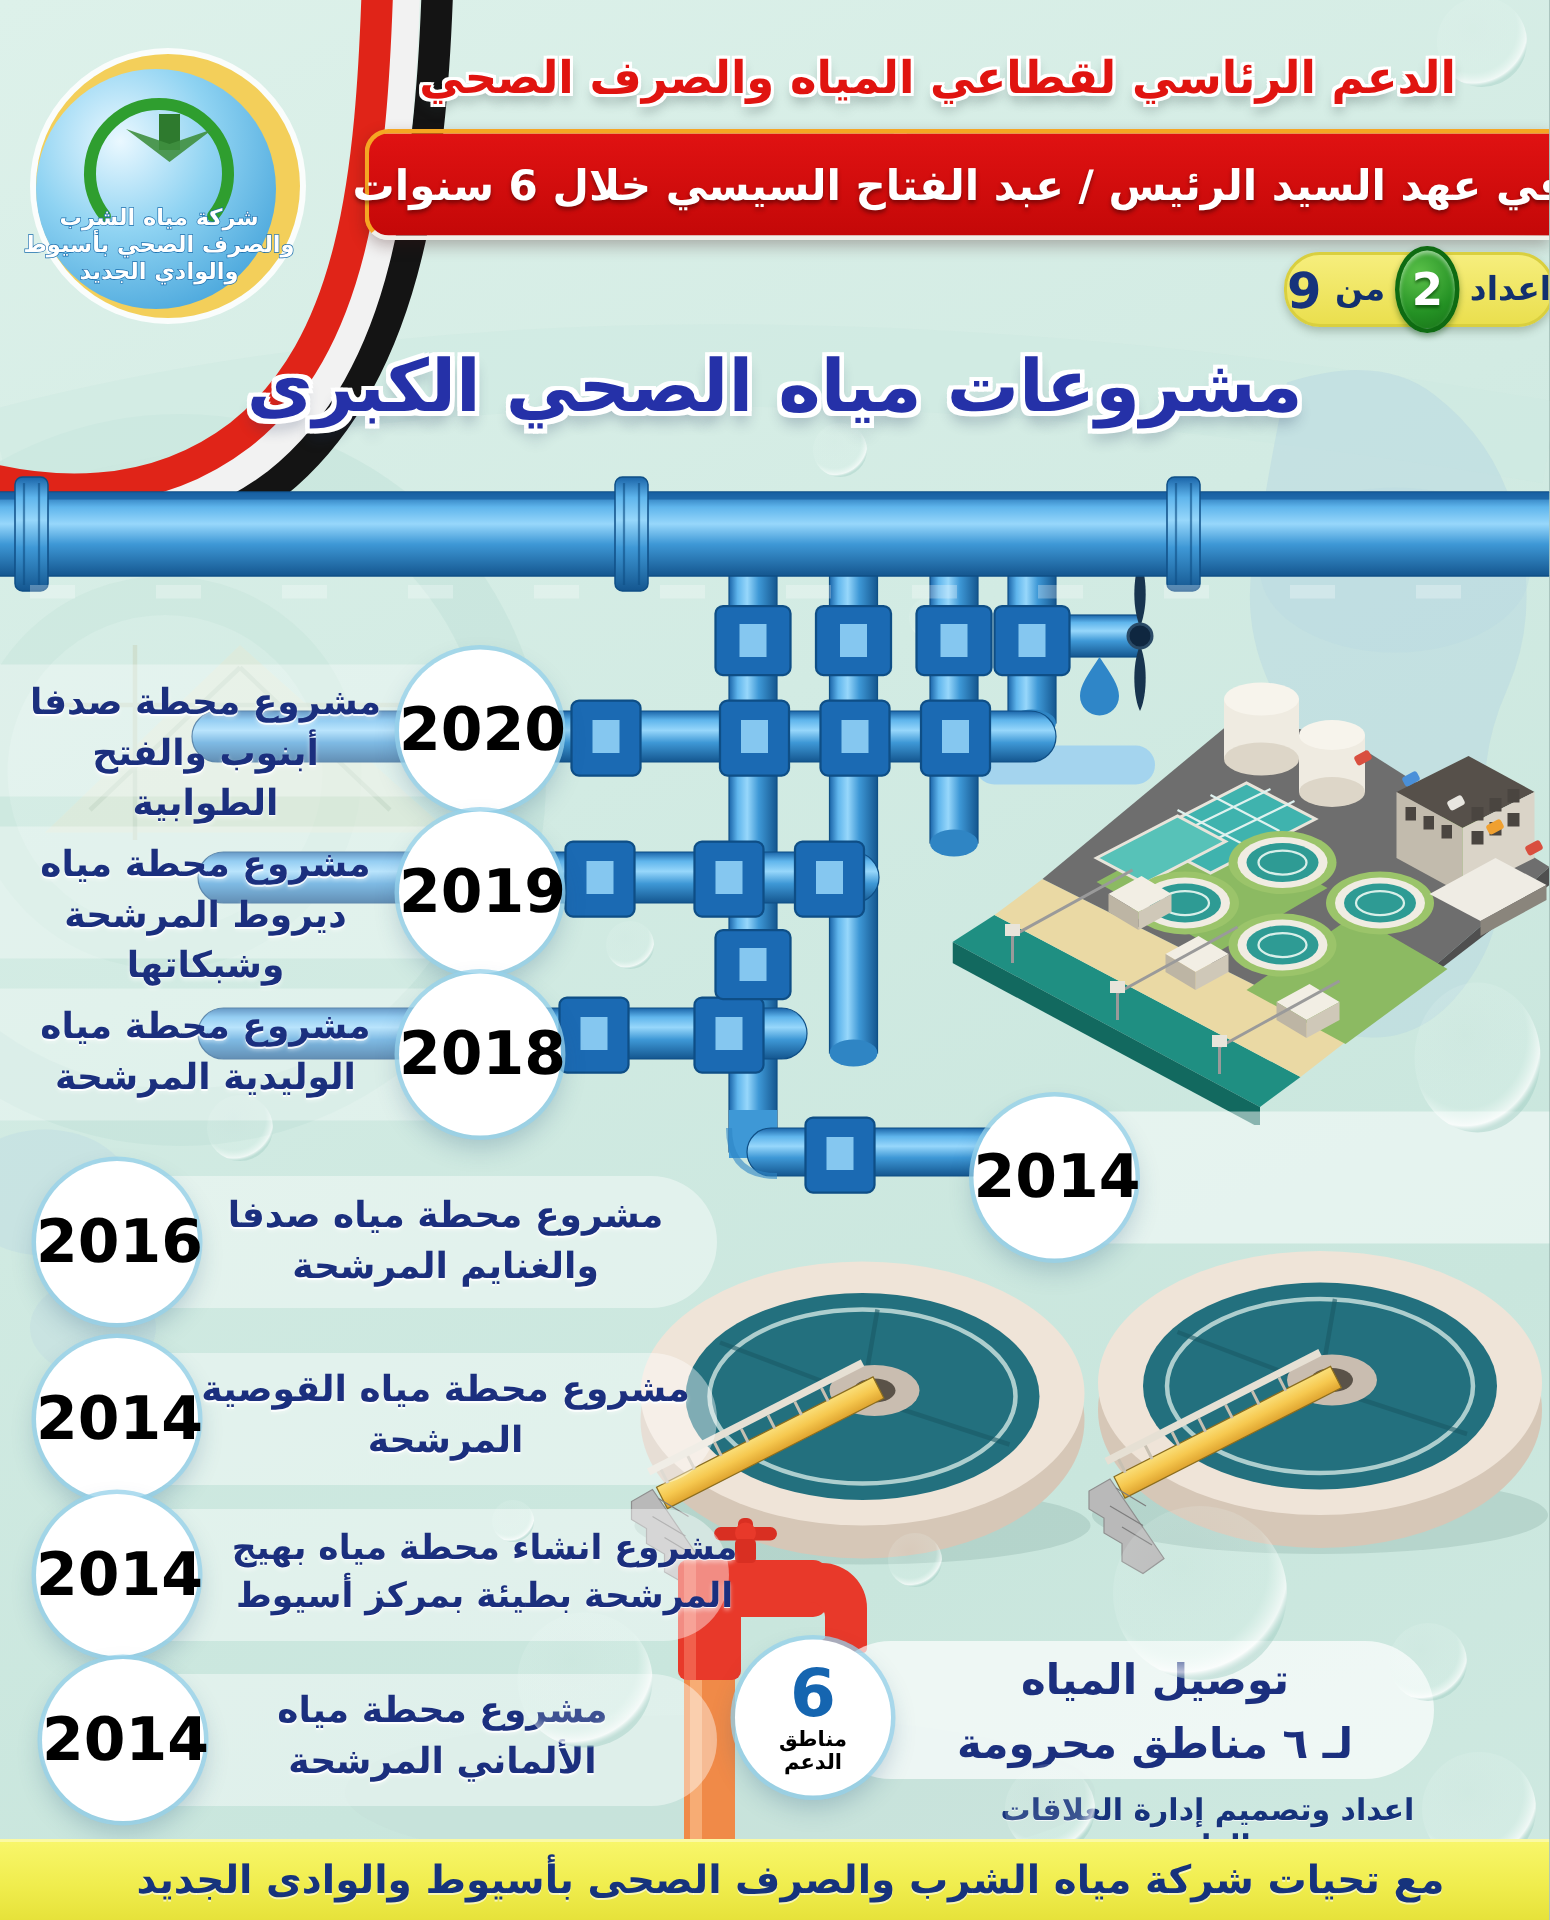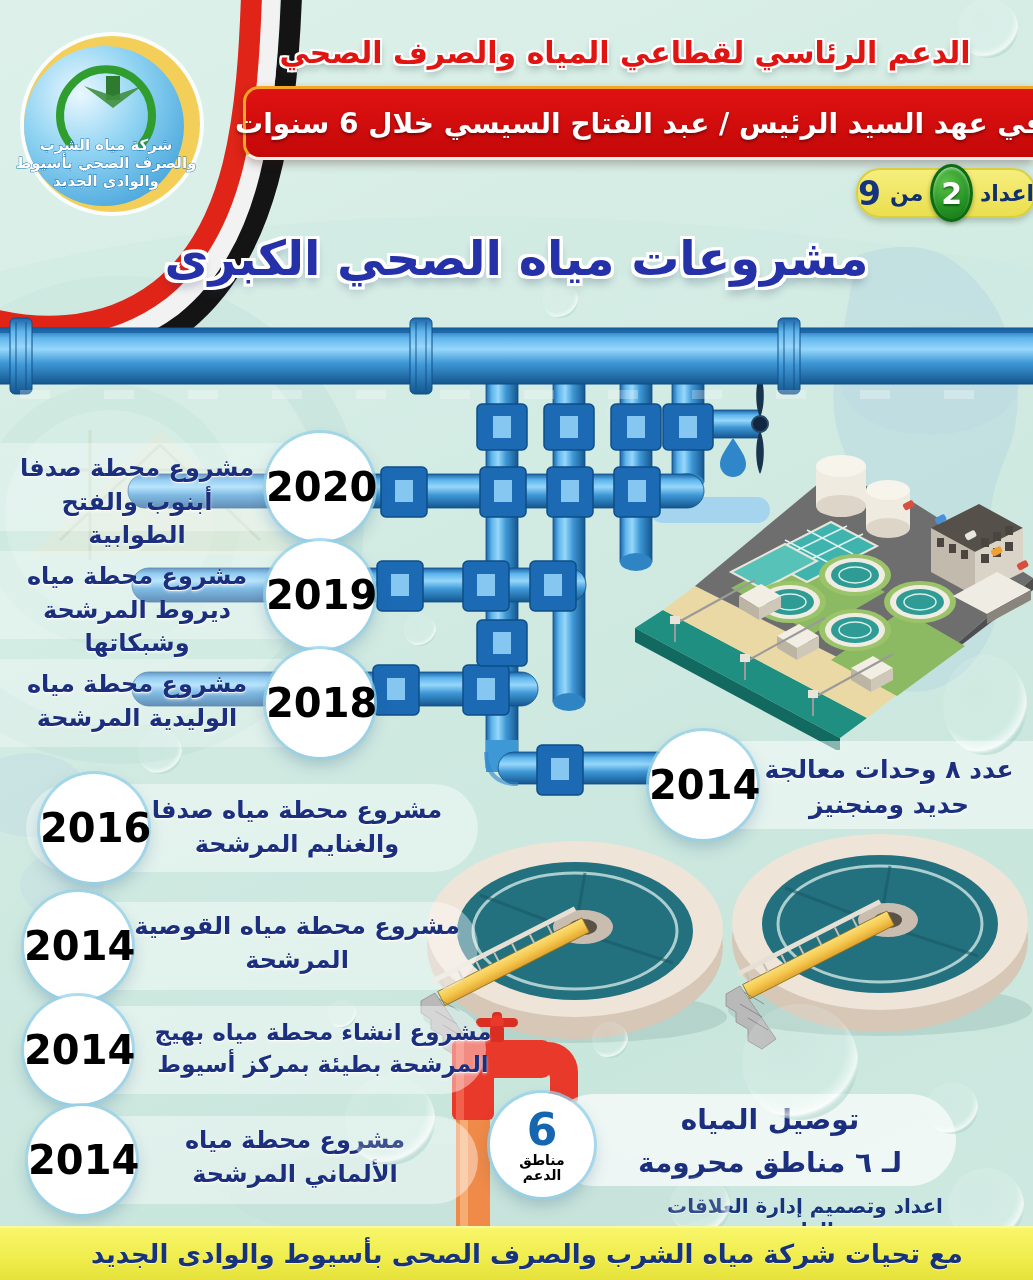--- a/index.html
+++ b/index.html
@@ -470,37 +470,36 @@
     </div>
   <div class="yc" style="left:266px;top:541px;">
       <span>2019</span>
     </div>
   <div class="yc" style="left:266px;top:649px;">
       <span>2018</span>
     </div>
   <div class="yc" style="left:649px;top:731px;">
       <span>2014</span>
     </div>
-  <div class="yc" style="left:24px;top:774px;margin-left:16px;">
+  <div class="yc" style="left:24px;top:774px;">
       <span>2016</span>
     </div>
   <div class="yc" style="left:24px;top:892px;">
       <span>2014</span>
     </div>
   <div class="yc" style="left:24px;top:996px;">
       <span>2014</span>
     </div>
   <div class="yc" style="left:28px;top:1106px;">
       <span>2014</span>
     </div>
 
   <div class="pl" style="left:10px;top:452px;width:254px;">مشروع محطة صدفا أبنوب والفتح الطوابية</div>
   <div class="pl" style="left:10px;top:668px;width:254px;">مشروع محطة مياه الوليدية المرشحة</div>
   <div class="pl" style="left:10px;top:560px;width:254px;">مشروع محطة مياه ديروط المرشحة وشبكاتها</div>
-  <div class="pl" style="left:752px;top:752px;width:274px;font-size:25px;">عدد ٨ وحدات معالجة حديد ومنجنيز</div>
   <div class="pl" style="left:132px;top:910px;width:330px;">مشروع محطة مياه القوصية المرشحة</div>
   <div class="pl" style="left:132px;top:794px;width:330px;">مشروع محطة مياه صدفا والغنايم المرشحة</div>
   <div class="pl" style="left:128px;top:1016px;width:350px;font-size:23px;margin-left:20px;">مشروع انشاء محطة مياه بهيج المرشحة بطيئة بمركز أسيوط</div>
   <div class="pl" style="left:140px;top:1124px;width:310px;">مشروع محطة مياه الألماني المرشحة</div>
 
   <div class="deliv-circle">
     <span class="deliv-num">6</span>
     <span class="deliv-cap">مناطق</span>
     <span class="deliv-cap">الدعم</span>
   </div>

